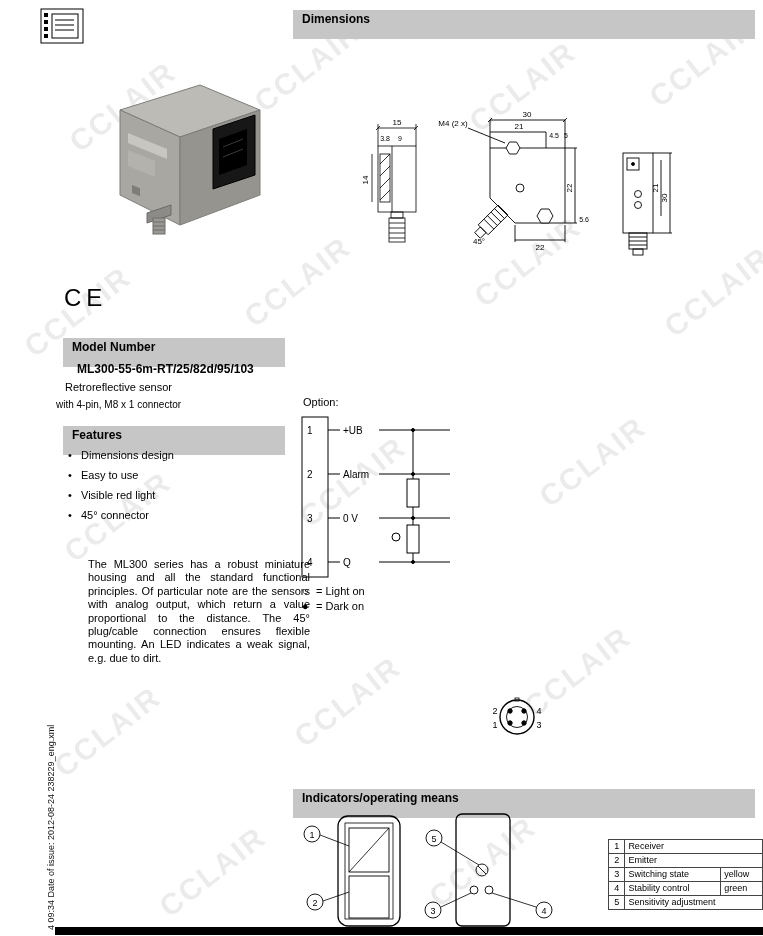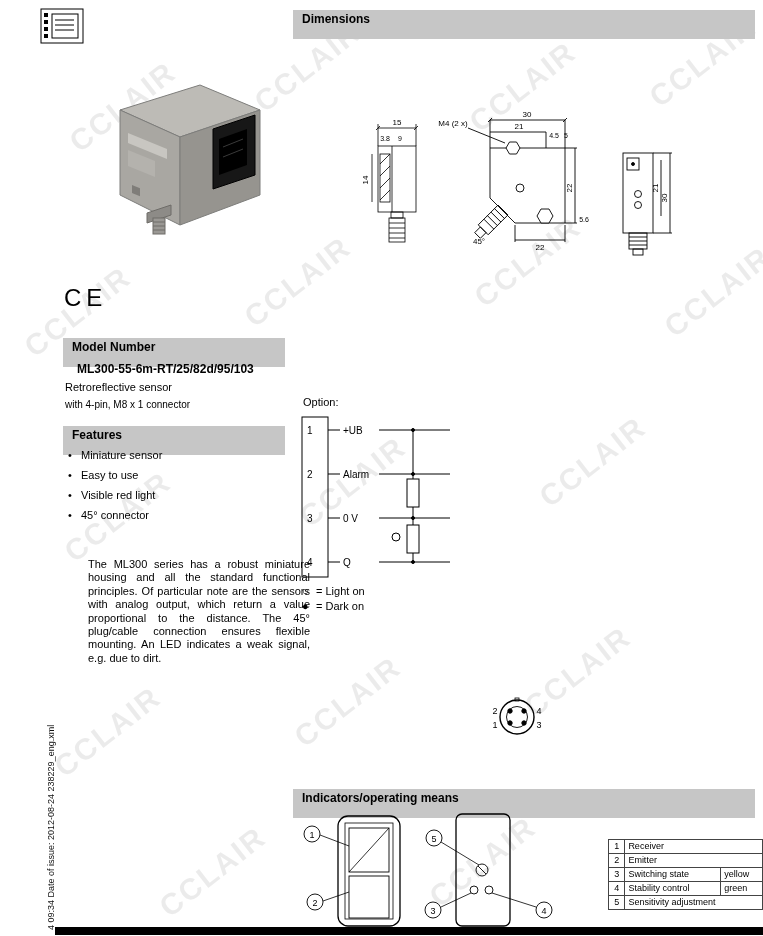--- a/index.html
+++ b/index.html
@@ -98,25 +98,25 @@
     <line x1="58" y1="167" x2="70" y2="167" stroke="#6e6c68"></line>
     <line x1="58" y1="171" x2="70" y2="171" stroke="#6e6c68"></line>
     <line x1="58" y1="175" x2="70" y2="175" stroke="#6e6c68"></line>
   </svg>
 
   <div class="abs ce" style="left:64px;top:284px">CE</div>
 
   <div class="hdr l" style="top:338px">Model Number</div>
   <div class="abs model-number" style="left:65px;top:362px">ML300-55-6m-RT/25/82d/95/103</div>
   <div class="abs t11" style="left:65px;top:381px">Retroreflective sensor</div>
-  <div class="abs t10" style="left:65px;top:399px">with 4-pin, M8 x 1 connector</div>
+  <div class="abs t10" style="left:56px;top:399px">with 4-pin, M8 x 1 connector</div>
 
   <div class="hdr l" style="top:426px">Features</div>
   <div class="feat" style="left:68px;top:449px">
-    <span class="bullet">•</span><span>Miniature sensor</span>
+    <span class="bullet">•</span><span>Dimensions design</span>
   </div>
   <div class="feat" style="left:68px;top:469px">
     <span class="bullet">•</span><span>Easy to use</span>
   </div>
   <div class="feat" style="left:68px;top:489px">
     <span class="bullet">•</span><span>Visible red light</span>
   </div>
   <div class="feat" style="left:68px;top:509px">
     <span class="bullet">•</span><span>45° connector</span>
   </div>

